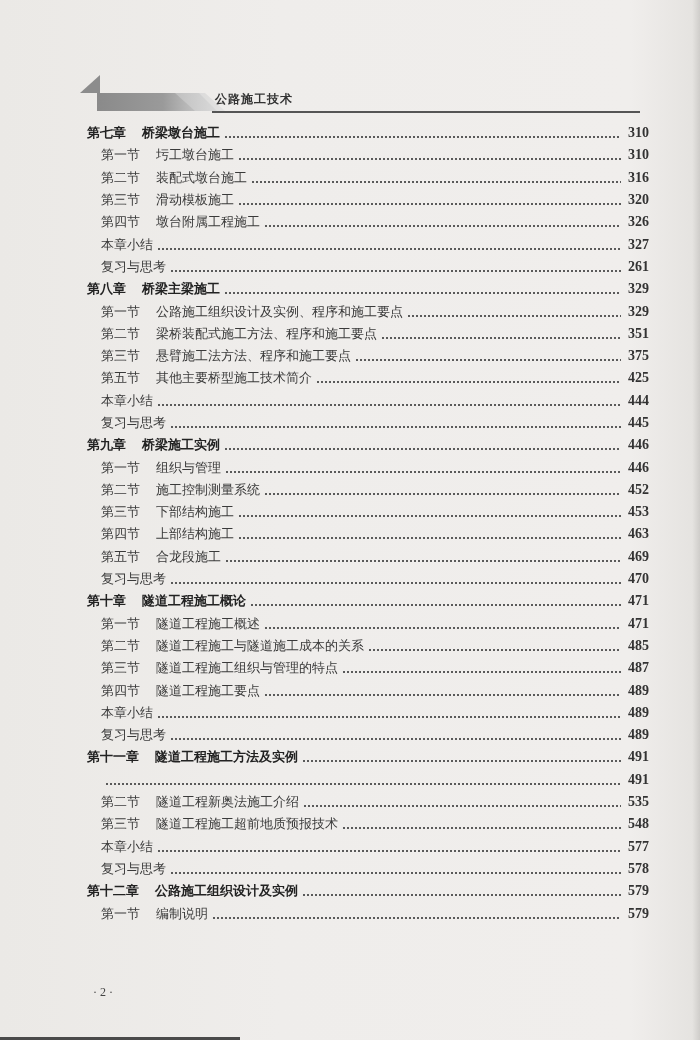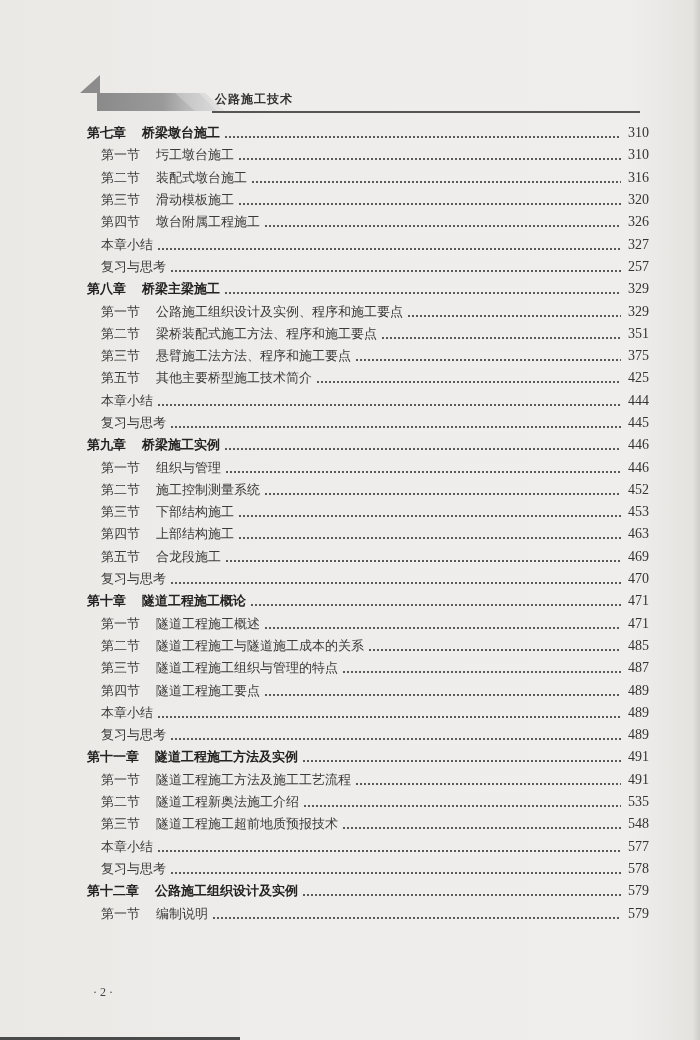--- a/index.html
+++ b/index.html
@@ -58,21 +58,21 @@
   .row.chapter .num { margin-right: 16px; }
   .row.section .num { margin-right: 16px; }
   .dots {
     flex: 1 1 auto; margin: 0 4px; height: 1px; align-self: center; margin-top: 8px;
     background-image: radial-gradient(circle, #555 0.7px, transparent 0.9px);
     background-size: 4px 2px; background-repeat: repeat-x;
     height: 2px;
   }
   .pg {
     flex: 0 0 auto; font-family: "Liberation Serif", "DejaVu Serif", serif;
-    font-size: 14px; font-weight: normal; color: #333; width: 24px; text-align: right;
+    font-size: 14px; font-weight: bold; color: #333; width: 24px; text-align: right;
   }
   .footer {
     position: absolute; left: 93px; top: 985px; font-size: 12px; color: #444;
     font-family: "Liberation Serif", serif;
   }
 </style>
 </head>
 <body>
 
 <div class="page">
@@ -114,21 +114,21 @@
         <span class="pg">326</span>
       </div>
       <div class="row section">
         <span class="lbl"><span>本章小结</span></span>
         <span class="dots"></span>
         <span class="pg">327</span>
       </div>
       <div class="row section">
         <span class="lbl"><span>复习与思考</span></span>
         <span class="dots"></span>
-        <span class="pg">257</span>
+        <span class="pg">261</span>
       </div>
       <div class="row chapter">
         <span class="lbl"><span class="num">第八章</span><span>桥梁主梁施工</span></span>
         <span class="dots"></span>
         <span class="pg">329</span>
       </div>
       <div class="row section">
         <span class="lbl"><span class="num">第一节</span><span>公路施工组织设计及实例、程序和施工要点</span></span>
         <span class="dots"></span>
         <span class="pg">329</span>
@@ -227,21 +227,20 @@
         <span class="lbl"><span>复习与思考</span></span>
         <span class="dots"></span>
         <span class="pg">489</span>
       </div>
       <div class="row chapter">
         <span class="lbl"><span class="num">第十一章</span><span>隧道工程施工方法及实例</span></span>
         <span class="dots"></span>
         <span class="pg">491</span>
       </div>
       <div class="row section">
-        <span class="lbl"><span class="num">第一节</span><span>隧道工程施工方法及施工工艺流程</span></span>
         <span class="dots"></span>
         <span class="pg">491</span>
       </div>
       <div class="row section">
         <span class="lbl"><span class="num">第二节</span><span>隧道工程新奥法施工介绍</span></span>
         <span class="dots"></span>
         <span class="pg">535</span>
       </div>
       <div class="row section">
         <span class="lbl"><span class="num">第三节</span><span>隧道工程施工超前地质预报技术</span></span>

